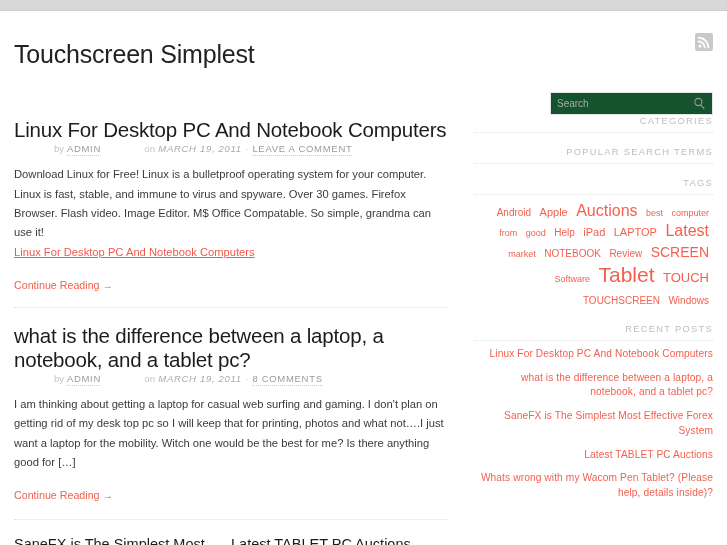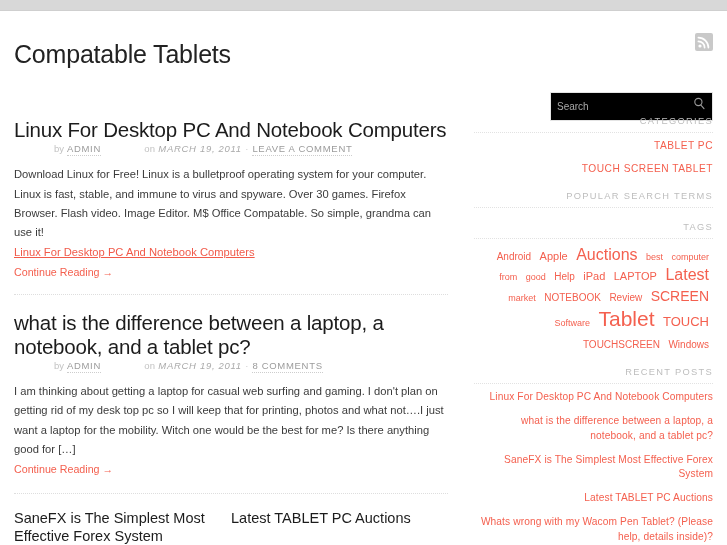--- a/index.html
+++ b/index.html
@@ -50,22 +50,22 @@
     align-items: flex-end;
     justify-content: flex-start;
     padding: 2px;
   }
   .rss-icon svg { display: block; }
   .search-box {
     position: absolute;
     right: 14px;
     top: 81px;
     width: 163px;
-    height: 29px;
-    background: #000000;
+    height: 23px;
+    background: #14532d;
     border: 1px solid #e4e4e4;
     display: flex;
     align-items: center;
   }
   .search-input {
     border: 0; outline: 0; background: transparent;
     font-family: "Liberation Sans", sans-serif;
     font-size: 10px;
     color: #a6a6a6;
     padding: 0 6px;
@@ -131,21 +131,21 @@
     color: #3b3b3b;
     line-height: 1.73;
     margin: 0;
   }
   .post-body .inline-link {
     color: #f15a4a;
     display: block;
   }
   .continue {
     display: inline-block;
-    margin-top: 4px;
+    margin-top: 17px;
     font-size: 10.7px;
     color: #f4604f;
     text-decoration: none;
   }
 
   
   .teasers {
     display: flex;
     border-top: 1px dotted #dedede;
     margin-top: 16px;
@@ -195,21 +195,21 @@
   }
 </style>
 </head>
 <body>
 
 <div id="page">
 
   <div class="topbar"></div>
 
   <header class="site-header">
-    <h1 class="site-title">Compatable Tablets</h1>
+    <h1 class="site-title">Touchscreen Simplest</h1>
 
     <a class="rss-icon" href="#">
       <svg width="14" height="14" viewBox="0 0 14 14" aria-hidden="true">
         <circle cx="3" cy="11" r="1.6" fill="#ffffff"></circle>
         <path d="M1.4 6.4a6.2 6.2 0 0 1 6.2 6.2" stroke="#ffffff" stroke-width="1.7" fill="none" stroke-linecap="round"></path>
         <path d="M1.4 2.6a10 10 0 0 1 10 10" stroke="#ffffff" stroke-width="1.7" fill="none" stroke-linecap="round"></path>
       </svg>
     </a>
 
     <div class="search-box">
@@ -268,28 +268,20 @@
 
         </div>
       </div>
 
     </main>
 
     <aside class="sidebar">
 
       <section class="widget">
         <h4 class="widget-title">CATEGORIES</h4>
-        <ul class="widget-list cat-list">
-          <li>
-            <a href="#">TABLET PC</a>
-          </li>
-          <li>
-            <a href="#">TOUCH SCREEN TABLET</a>
-          </li>
-        </ul>
       </section>
 
       <section class="widget">
         <h4 class="widget-title">POPULAR SEARCH TERMS</h4>
       </section>
 
       <section class="widget">
         <h4 class="widget-title">TAGS</h4>
         <div class="tagcloud"><a href="#" style="font-size: 10px;">Android</a> <a href="#" style="font-size: 11px;">Apple</a> <a href="#" style="font-size: 16px;">Auctions</a> <a href="#" style="font-size: 9px;">best</a> <a href="#" style="font-size: 9px;">computer</a> <a href="#" style="font-size: 9px;">from</a> <a href="#" style="font-size: 9px;">good</a> <a href="#" style="font-size: 10px;">Help</a> <a href="#" style="font-size: 11px;">iPad</a> <a href="#" style="font-size: 11px;">LAPTOP</a> <a href="#" style="font-size: 16px;">Latest</a> <a href="#" style="font-size: 9px;">market</a> <a href="#" style="font-size: 10px;">NOTEBOOK</a> <a href="#" style="font-size: 10px;">Review</a> <a href="#" style="font-size: 14px;">SCREEN</a> <a href="#" style="font-size: 9px;">Software</a> <a href="#" style="font-size: 21px;">Tablet</a> <a href="#" style="font-size: 13px;">TOUCH</a> <a href="#" style="font-size: 10px;">TOUCHSCREEN</a> <a href="#" style="font-size: 10px;">Windows</a> </div>
       </section>

